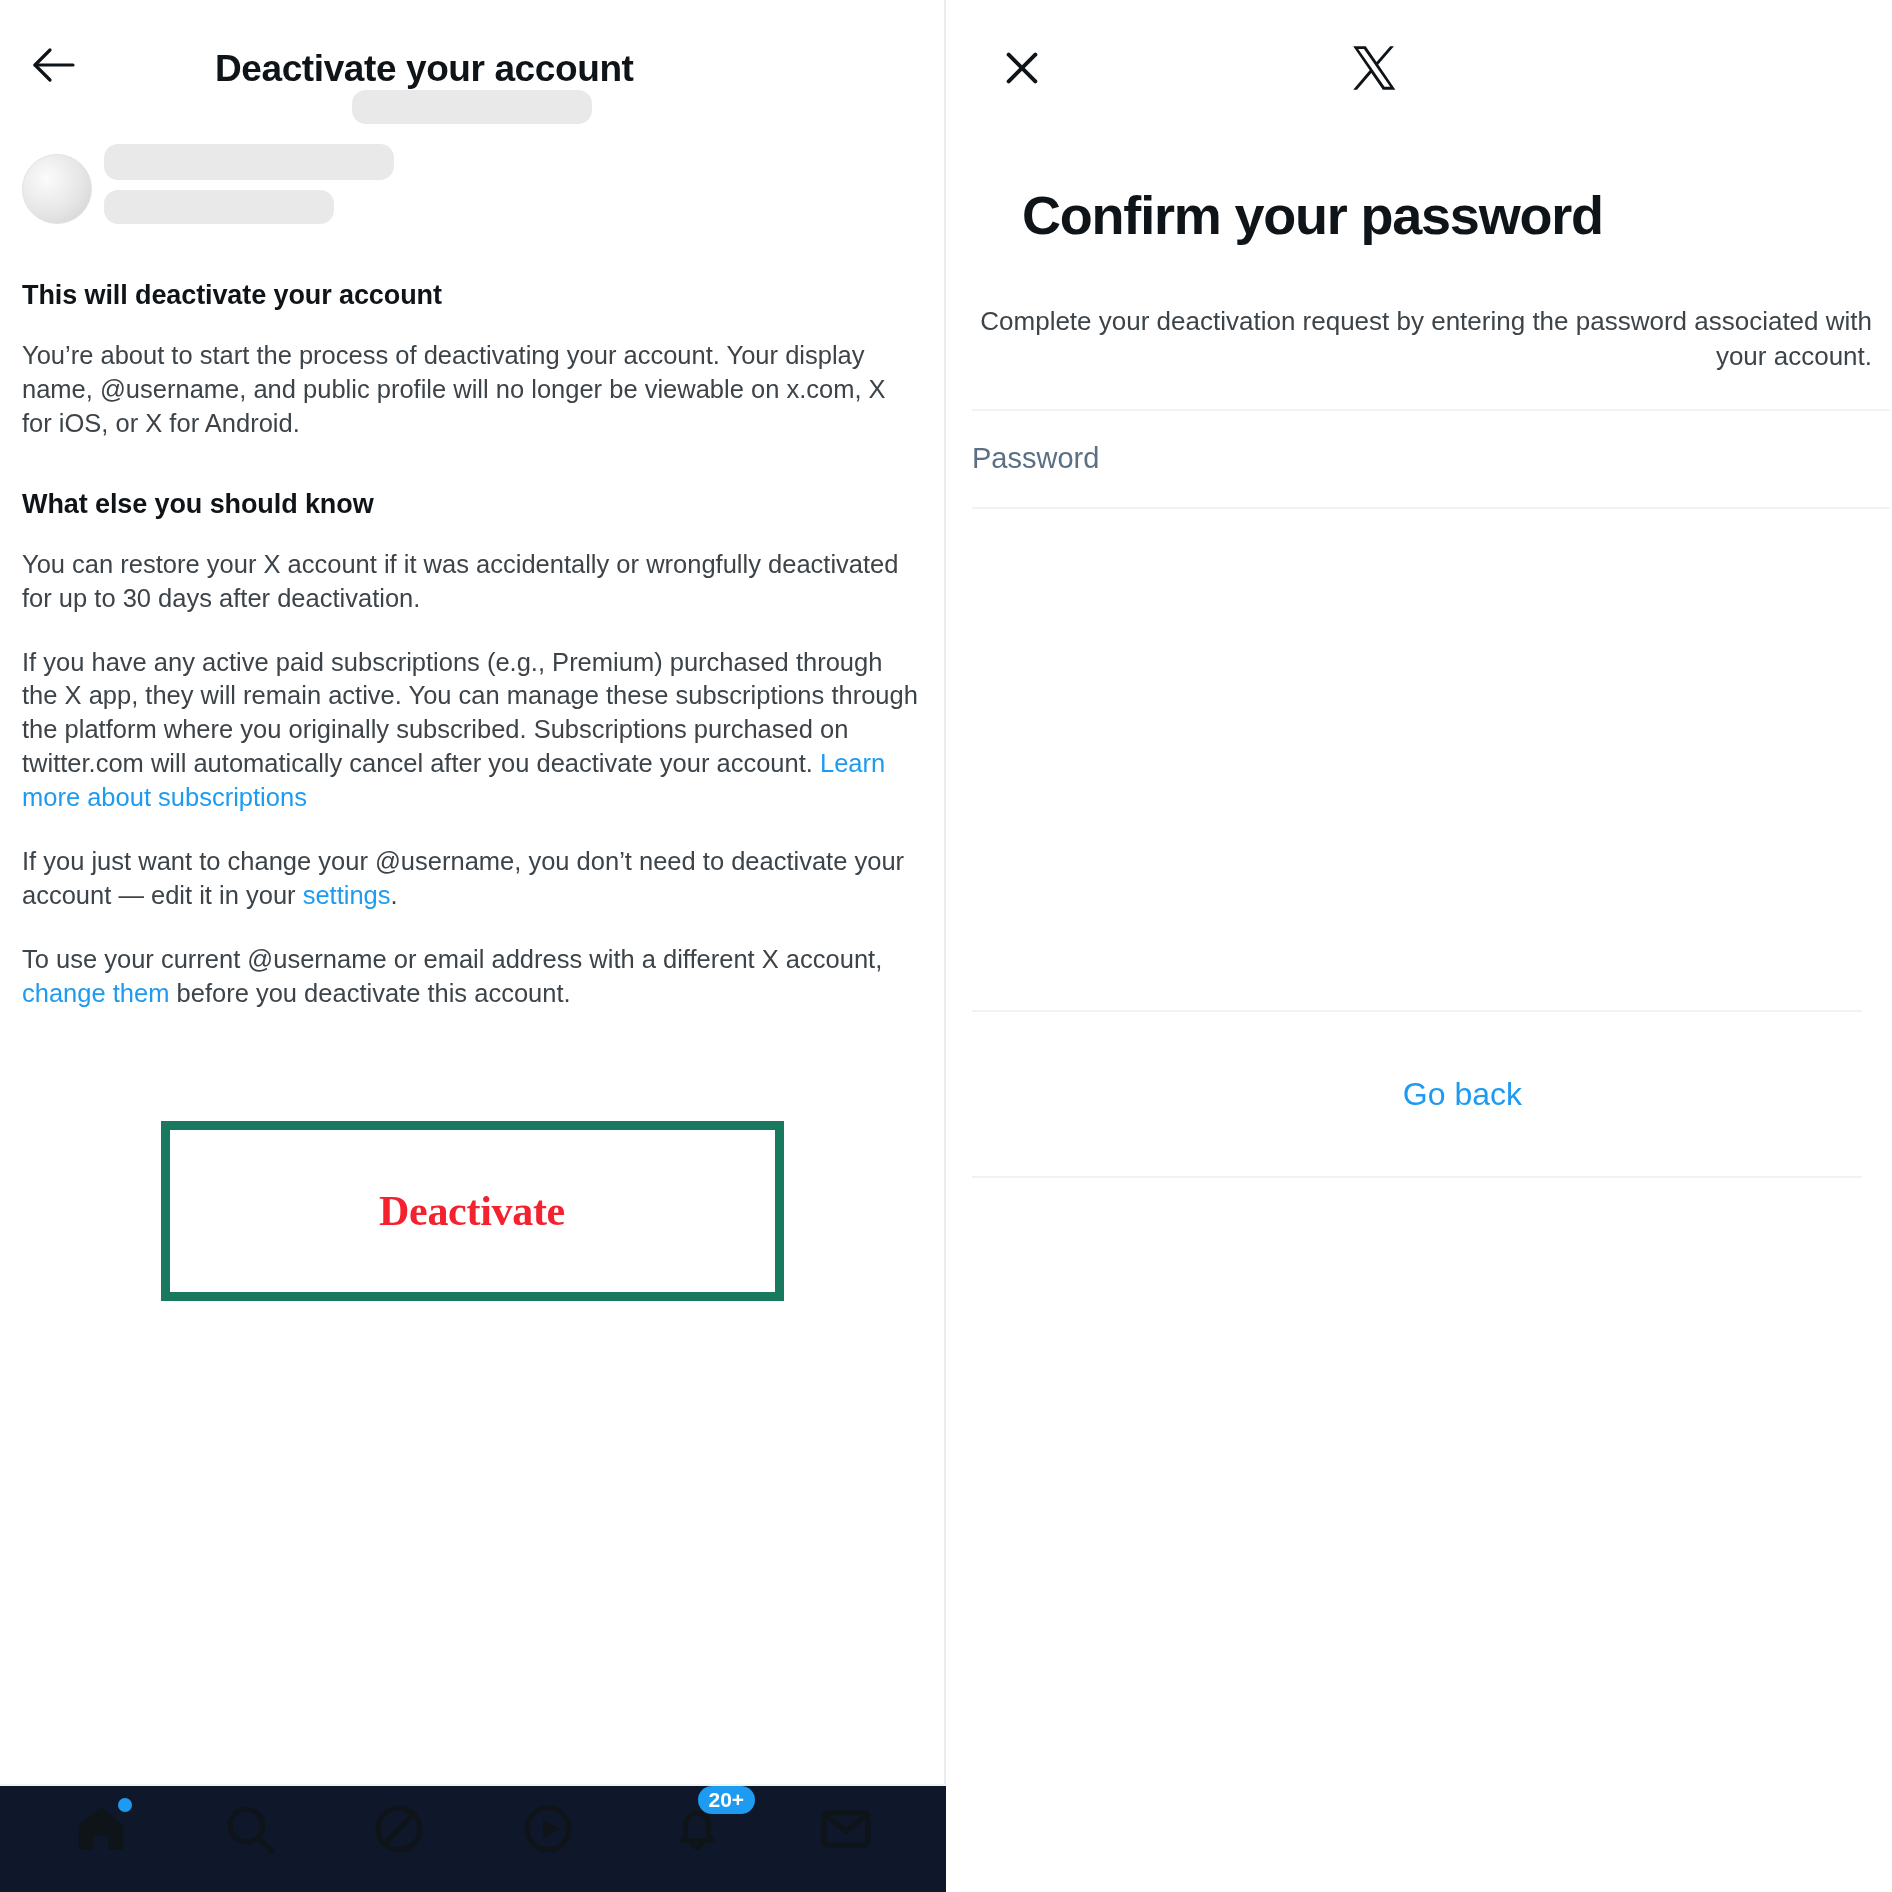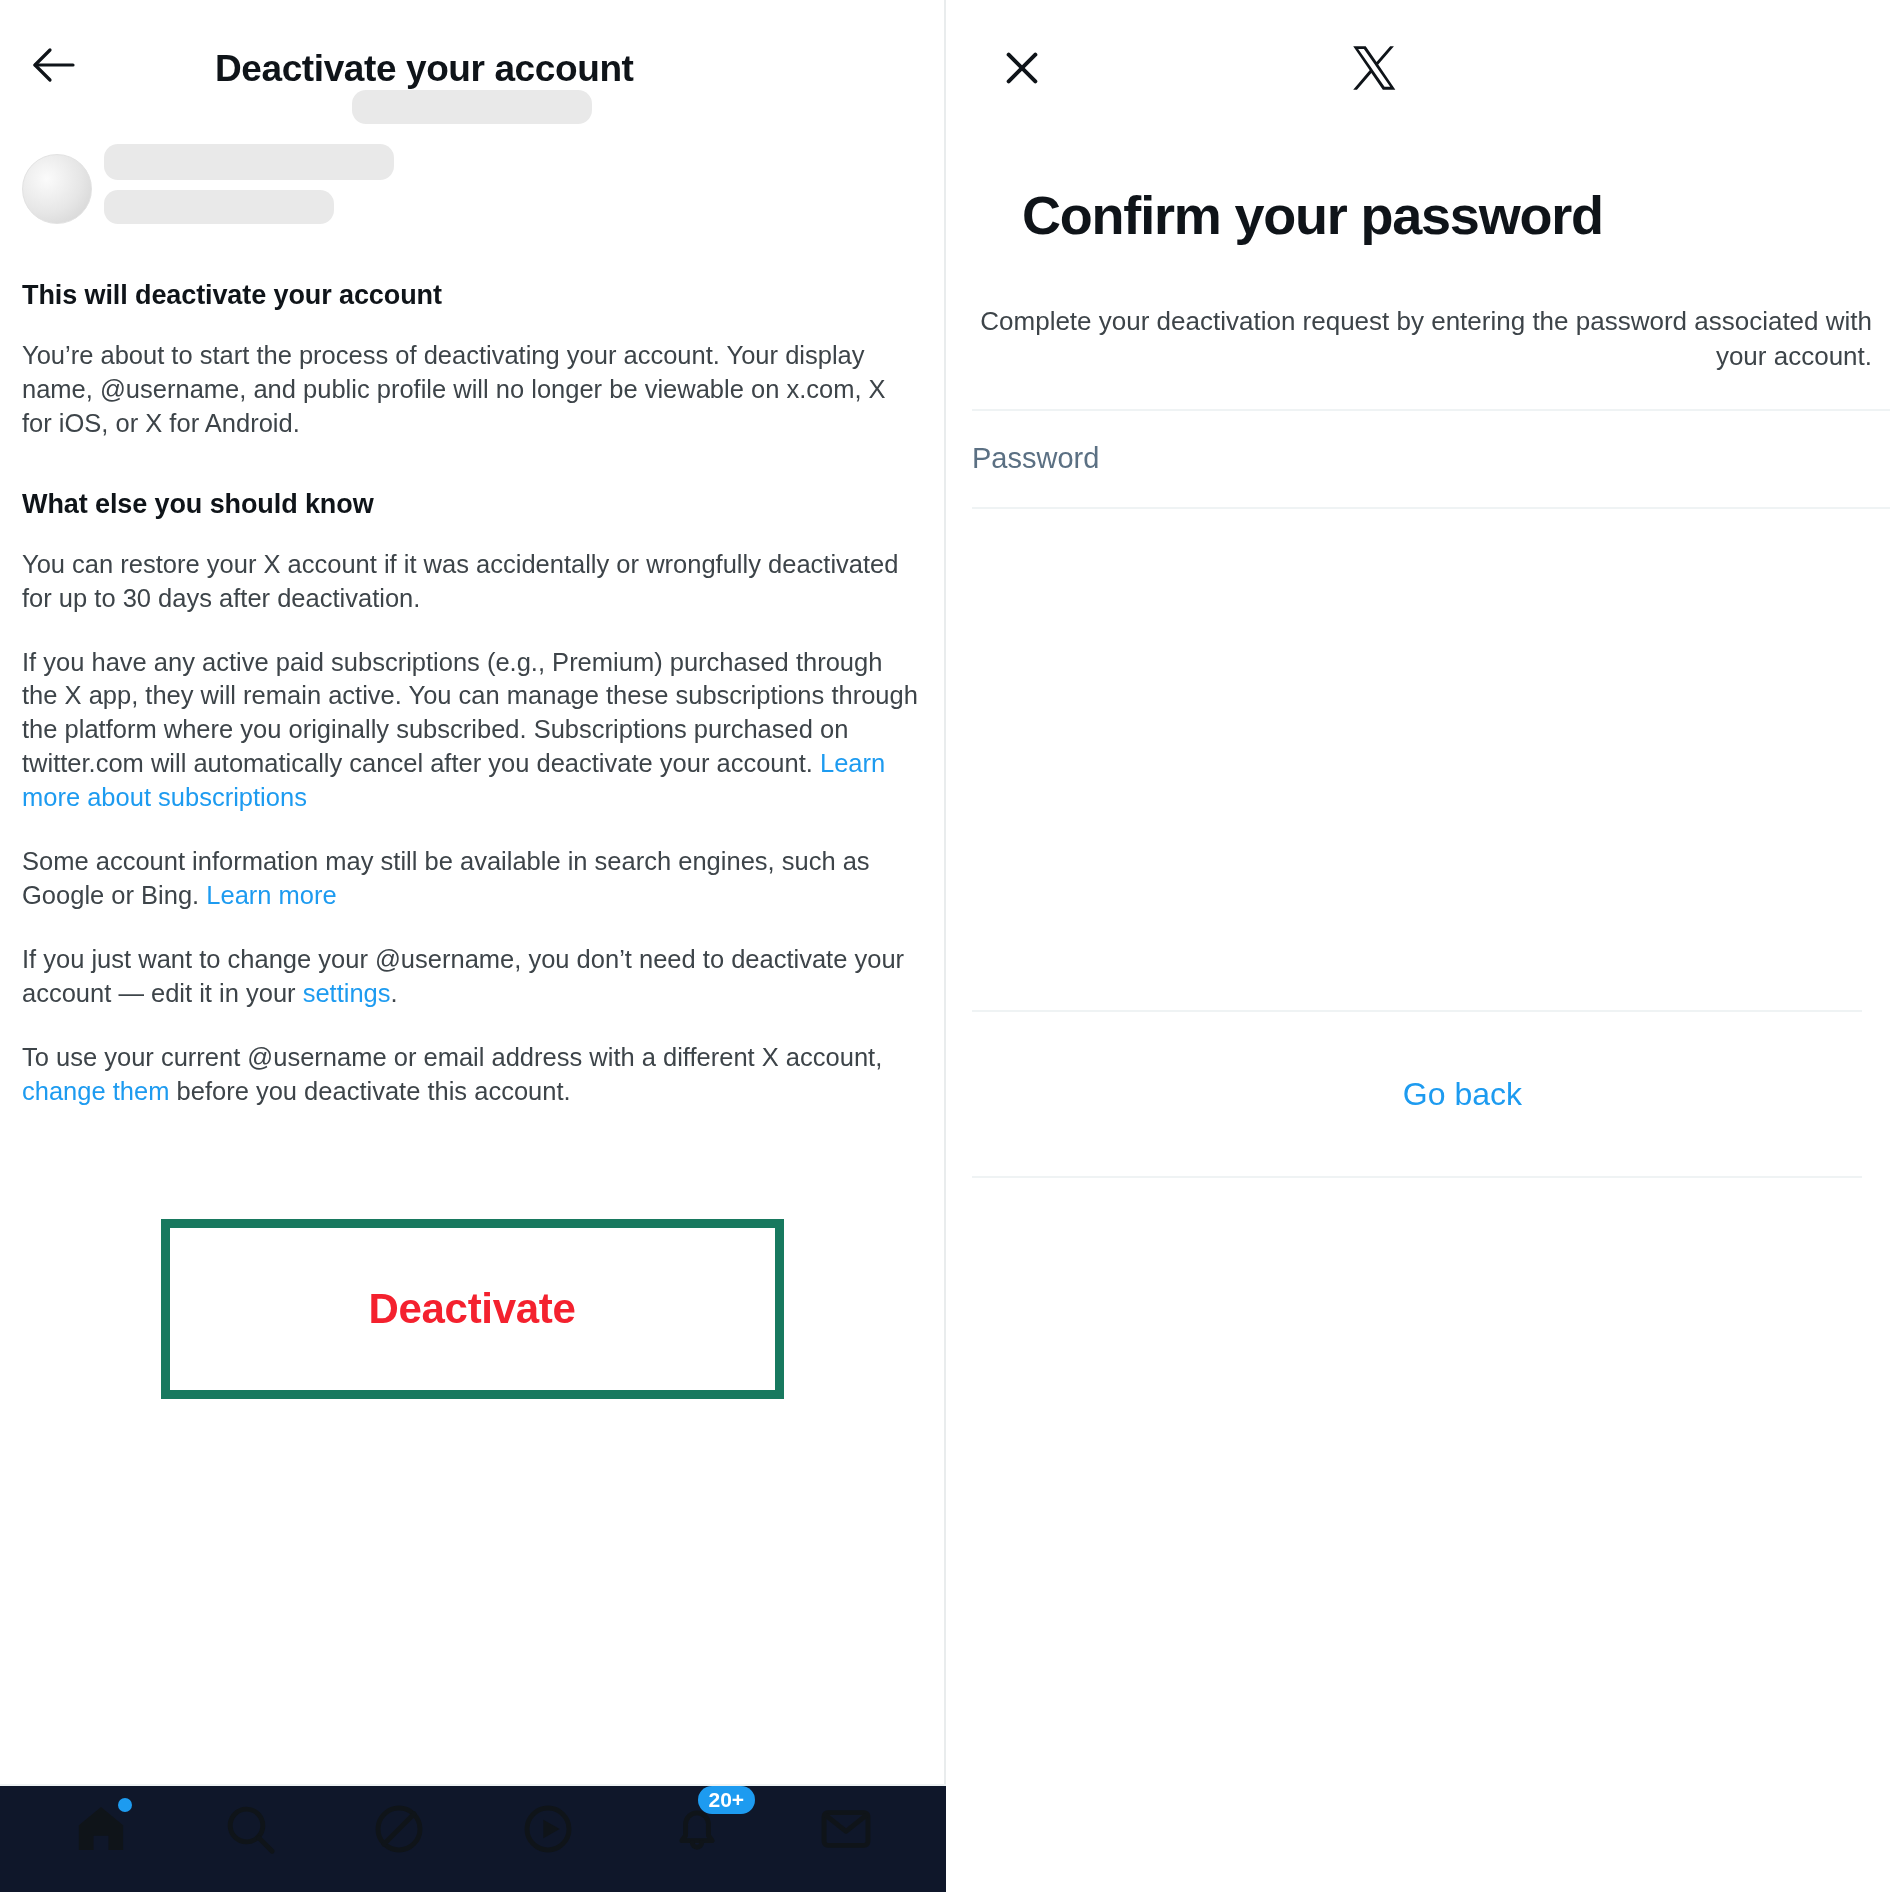--- a/index.html
+++ b/index.html
@@ -88,20 +88,21 @@
   .highlight-box {
     border: 9px solid #18795f;
     background: #ffffff;
   }
   .deact-left-box {
     width: 623px;
     height: 180px;
     display: flex;
     align-items: center;
     justify-content: center;
+    font-family: Liberation Serif, serif;
   }
   .deact-left-text {
     color: #f4212e;
     font-size: 42px;
     font-weight: bold;
     letter-spacing: -0.3px;
   }
   .tabbar {
     position: absolute;
     left: 0; bottom: 0;
@@ -244,23 +245,20 @@
       <div class="body-text">You’re about to start the process of deactivating your account. Your display name, @username, and public profile will no longer be viewable on x.com, X for iOS, or X for Android.</div>
 
       <div class="h-section second">What else you should know</div>
 
       <div class="body-text">You can restore your X account if it was accidentally or wrongfully deactivated for up to 30 days after deactivation.</div>
 
       <div class="body-text">
         <span>If you have any active paid subscriptions (e.g., Premium) purchased through the X app, they will remain active. You can manage these subscriptions through the platform where you originally subscribed. Subscriptions purchased on twitter.com will automatically cancel after you deactivate your account. </span><a class="link" href="#">Learn more about subscriptions</a>
       </div>
 
-      <div class="body-text">
-        <span>Some account information may still be available in search engines, such as Google or Bing. </span><a class="link" href="#">Learn more</a>
-      </div>
 
       <div class="body-text">
         <span>If you just want to change your @username, you don’t need to deactivate your account — edit it in your </span><a class="link" href="#">settings</a><span>.</span>
       </div>
 
       <div class="body-text">
         <span>To use your current @username or email address with a different X account, </span><a class="link" href="#">change them</a><span> before you deactivate this account.</span>
       </div>
 
 

